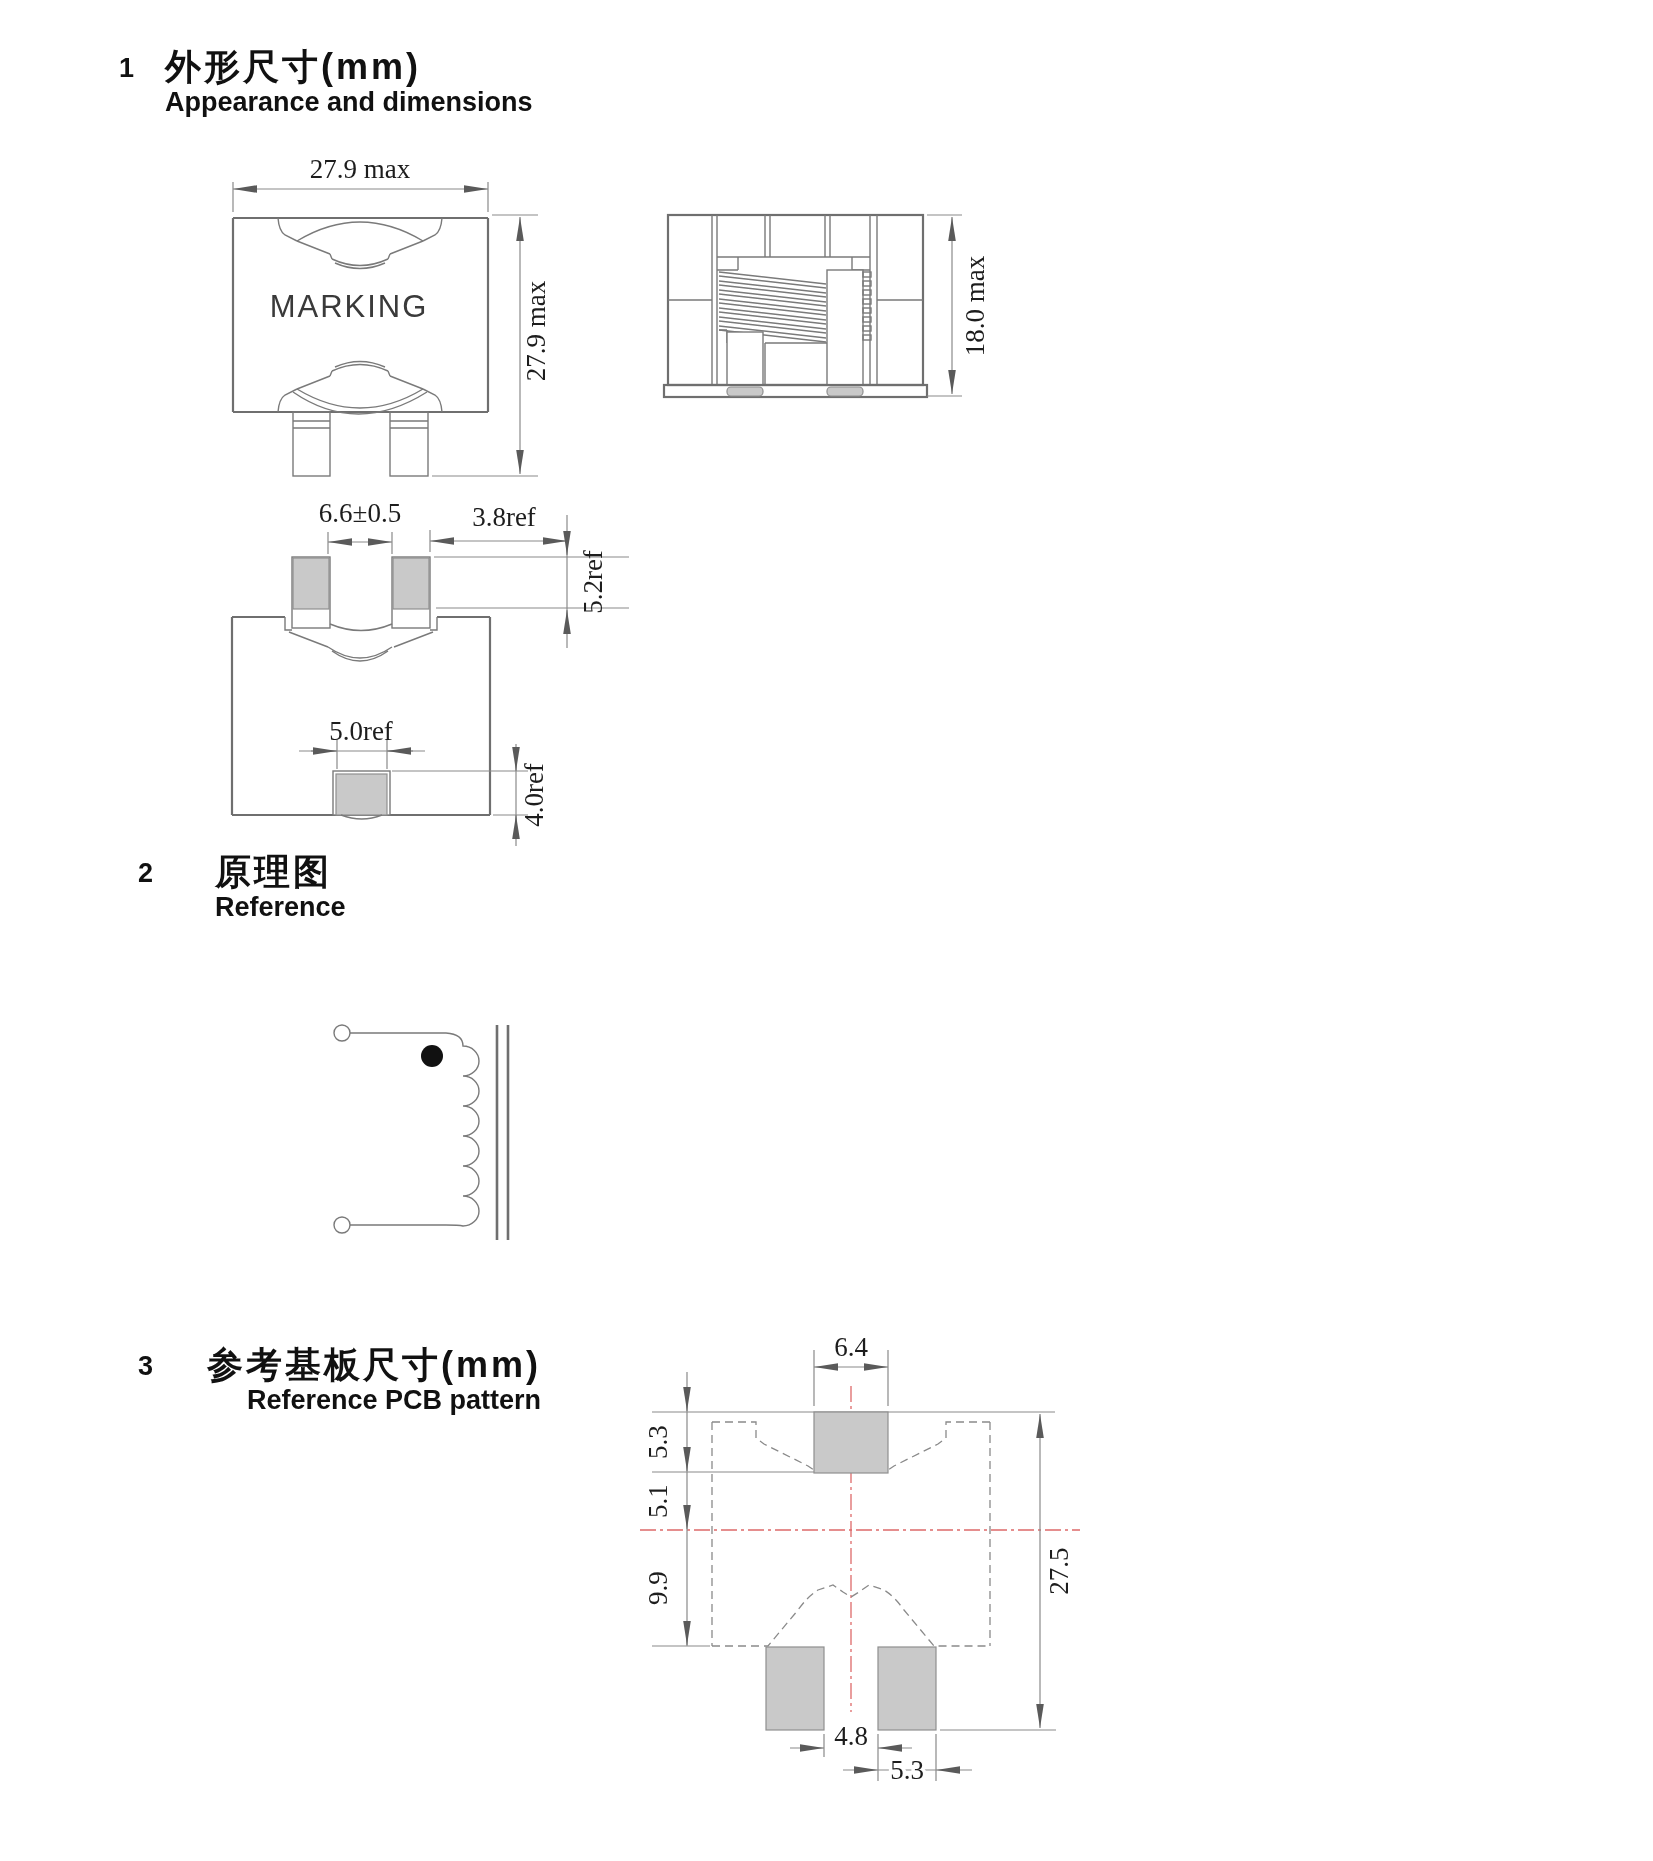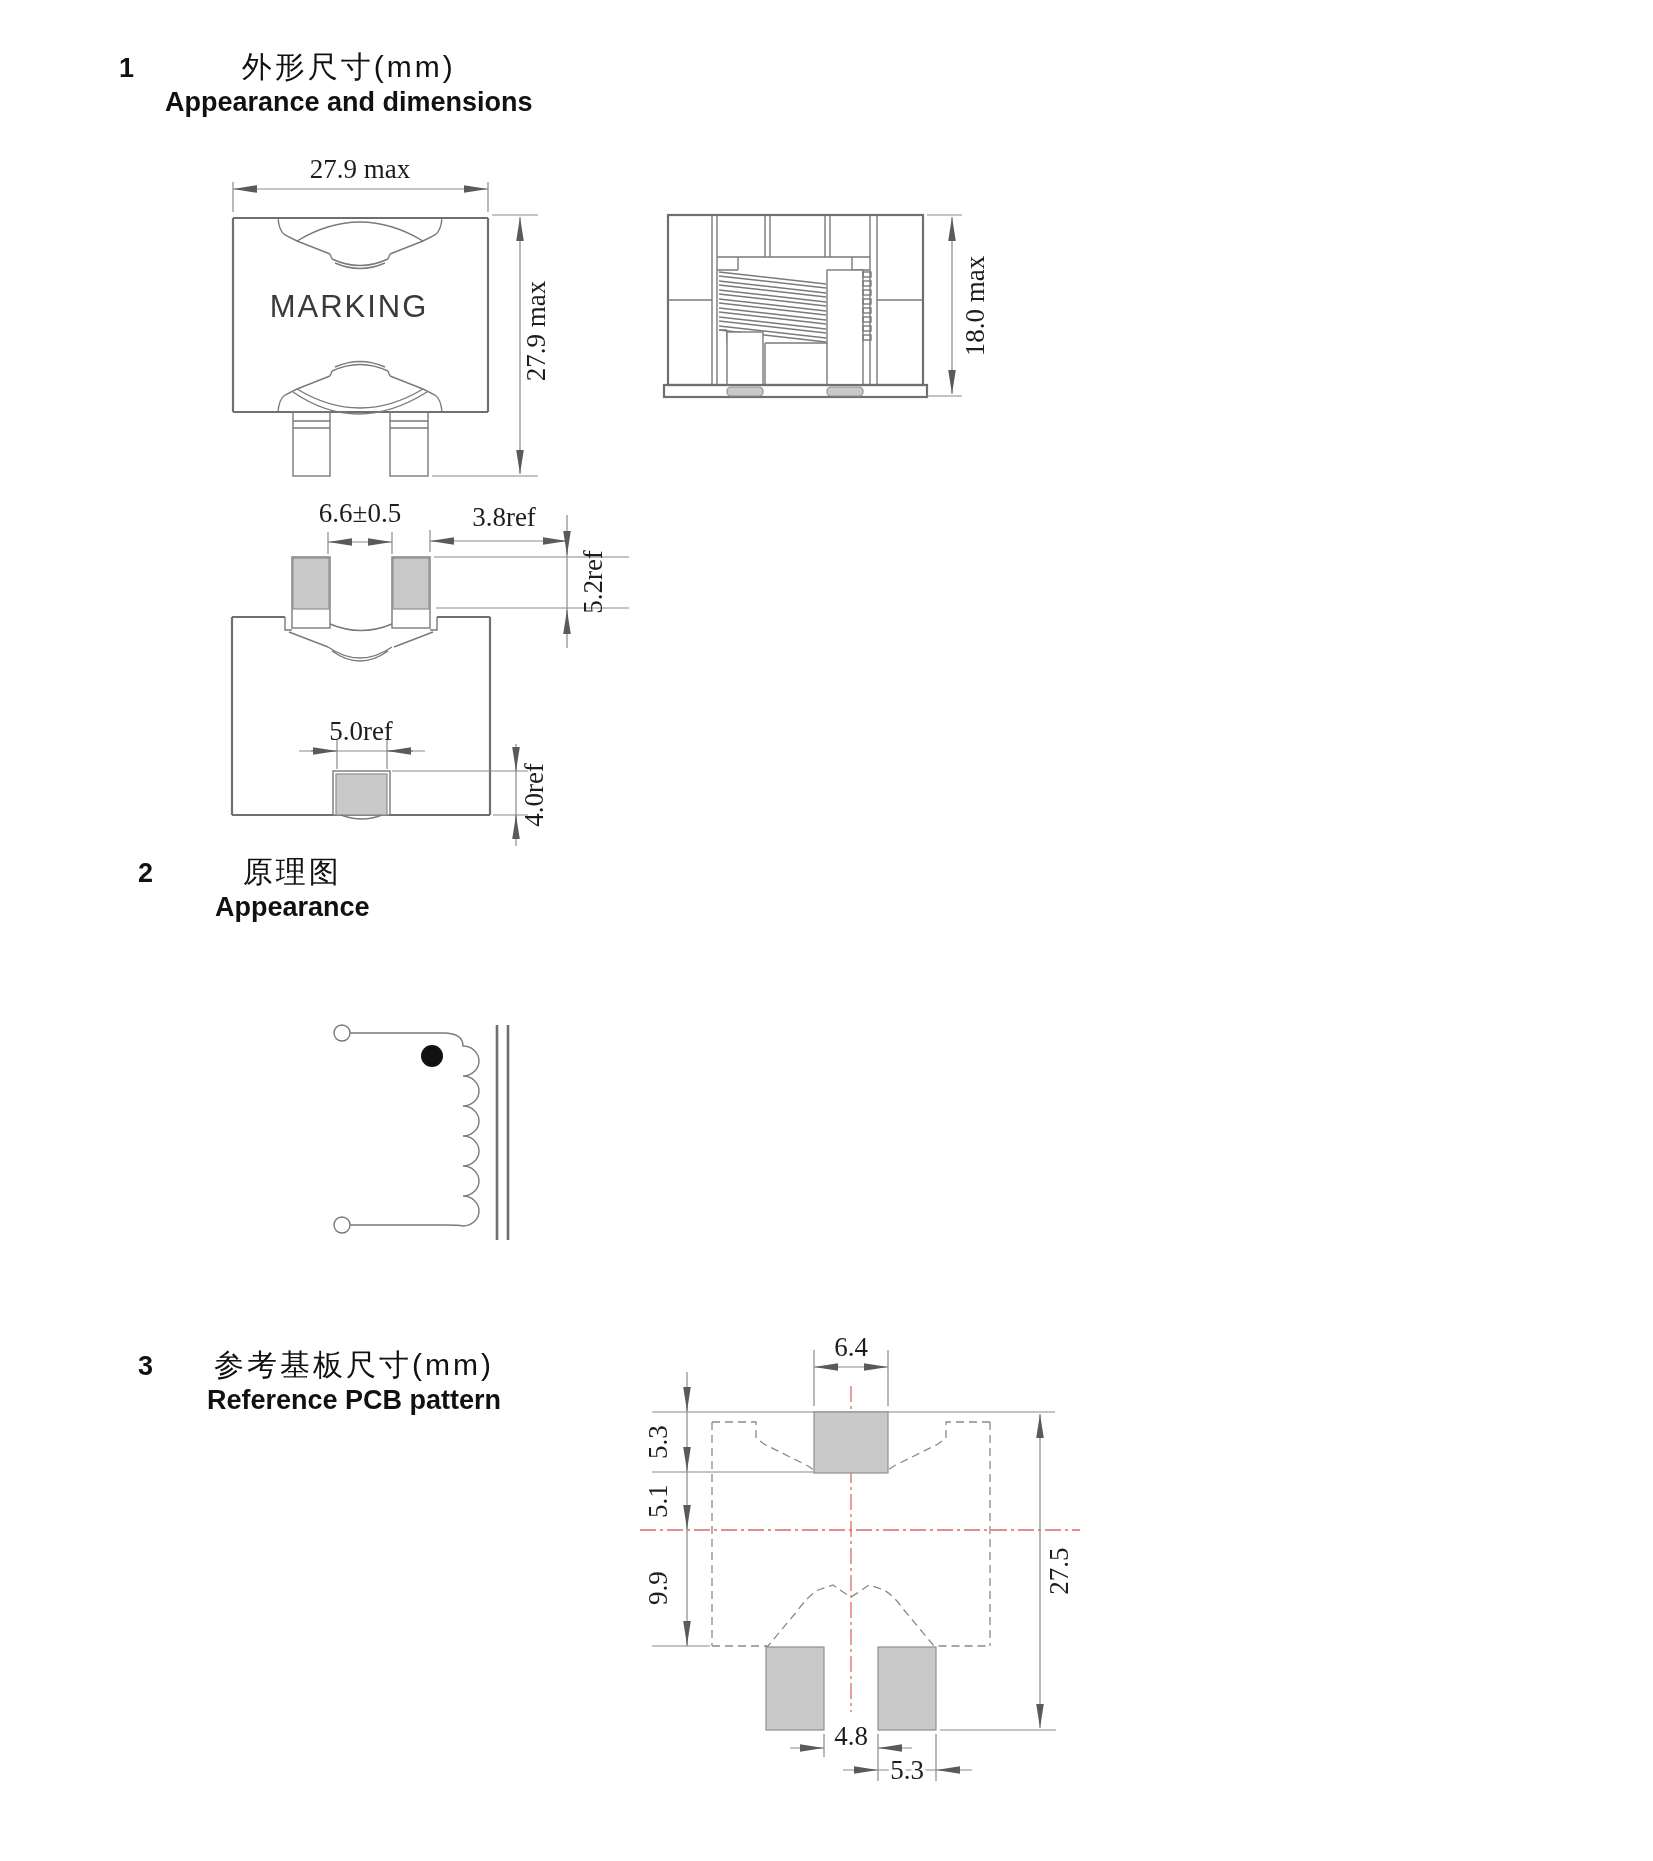--- a/index.html
+++ b/index.html
@@ -1,20 +1,20 @@
 <!DOCTYPE html>
 <html><head>
 <meta charset="utf-8">
 <style>
   html,body{margin:0;padding:0;background:#ffffff;}
   #page{position:relative;width:1653px;height:1861px;background:#ffffff;overflow:hidden;
         font-family:"Liberation Sans",sans-serif;}
   .sec-num{position:absolute;font-weight:bold;font-size:27px;color:#111;}
   .sec-title{position:absolute;color:#111;}
-  .sec-title .zh{font-weight:normal;font-size:30px;letter-spacing:3px;line-height:37px;white-space:nowrap;text-align:center;}
+  .sec-title .zh{font-weight:bold;font-size:36px;letter-spacing:3px;line-height:37px;white-space:nowrap;}
   .sec-title .en{font-weight:bold;font-size:27px;line-height:35px;white-space:nowrap;text-align:right;}
   svg{position:absolute;left:0;top:0;}
   svg text{font-family:"Liberation Serif",serif;font-size:27px;fill:#1d1d1d;}
   svg text.marking{font-family:"Liberation Sans",sans-serif;font-size:31px;fill:#3a3a3a;letter-spacing:2px;}
   .ln{stroke:#7a7a7a;stroke-width:1.4;fill:none;}
   .ln2{stroke:#6f6f6f;stroke-width:2.2;fill:none;}
   .dim{stroke:#8a8a8a;stroke-width:1.2;fill:none;}
   .pad{fill:#c9c9c9;stroke:#8f8f8f;stroke-width:1.2;}
   .whitefill{fill:#ffffff;stroke:#7a7a7a;stroke-width:1.4;}
   .dashed{stroke:#8a8a8a;stroke-width:1.3;fill:none;stroke-dasharray:8 5;}
@@ -28,21 +28,21 @@
 
   <div class="sec-num" style="left:119px;top:53px">1</div>
   <div class="sec-title" style="left:165px;top:48px">
     <div class="zh">外形尺寸(mm)</div>
     <div class="en">Appearance and dimensions</div>
   </div>
 
   <div class="sec-num" style="left:138px;top:858px">2</div>
   <div class="sec-title" style="left:215px;top:853px">
     <div class="zh">原理图</div>
-    <div class="en">Appearance</div>
+    <div class="en">Reference</div>
   </div>
 
   <div class="sec-num" style="left:138px;top:1351px">3</div>
   <div class="sec-title" style="left:207px;top:1346px">
     <div class="zh">参考基板尺寸(mm)</div>
     <div class="en">Reference PCB pattern</div>
   </div>
 
   <svg width="1653" height="1861" viewBox="0 0 1653 1861">
     <defs>

